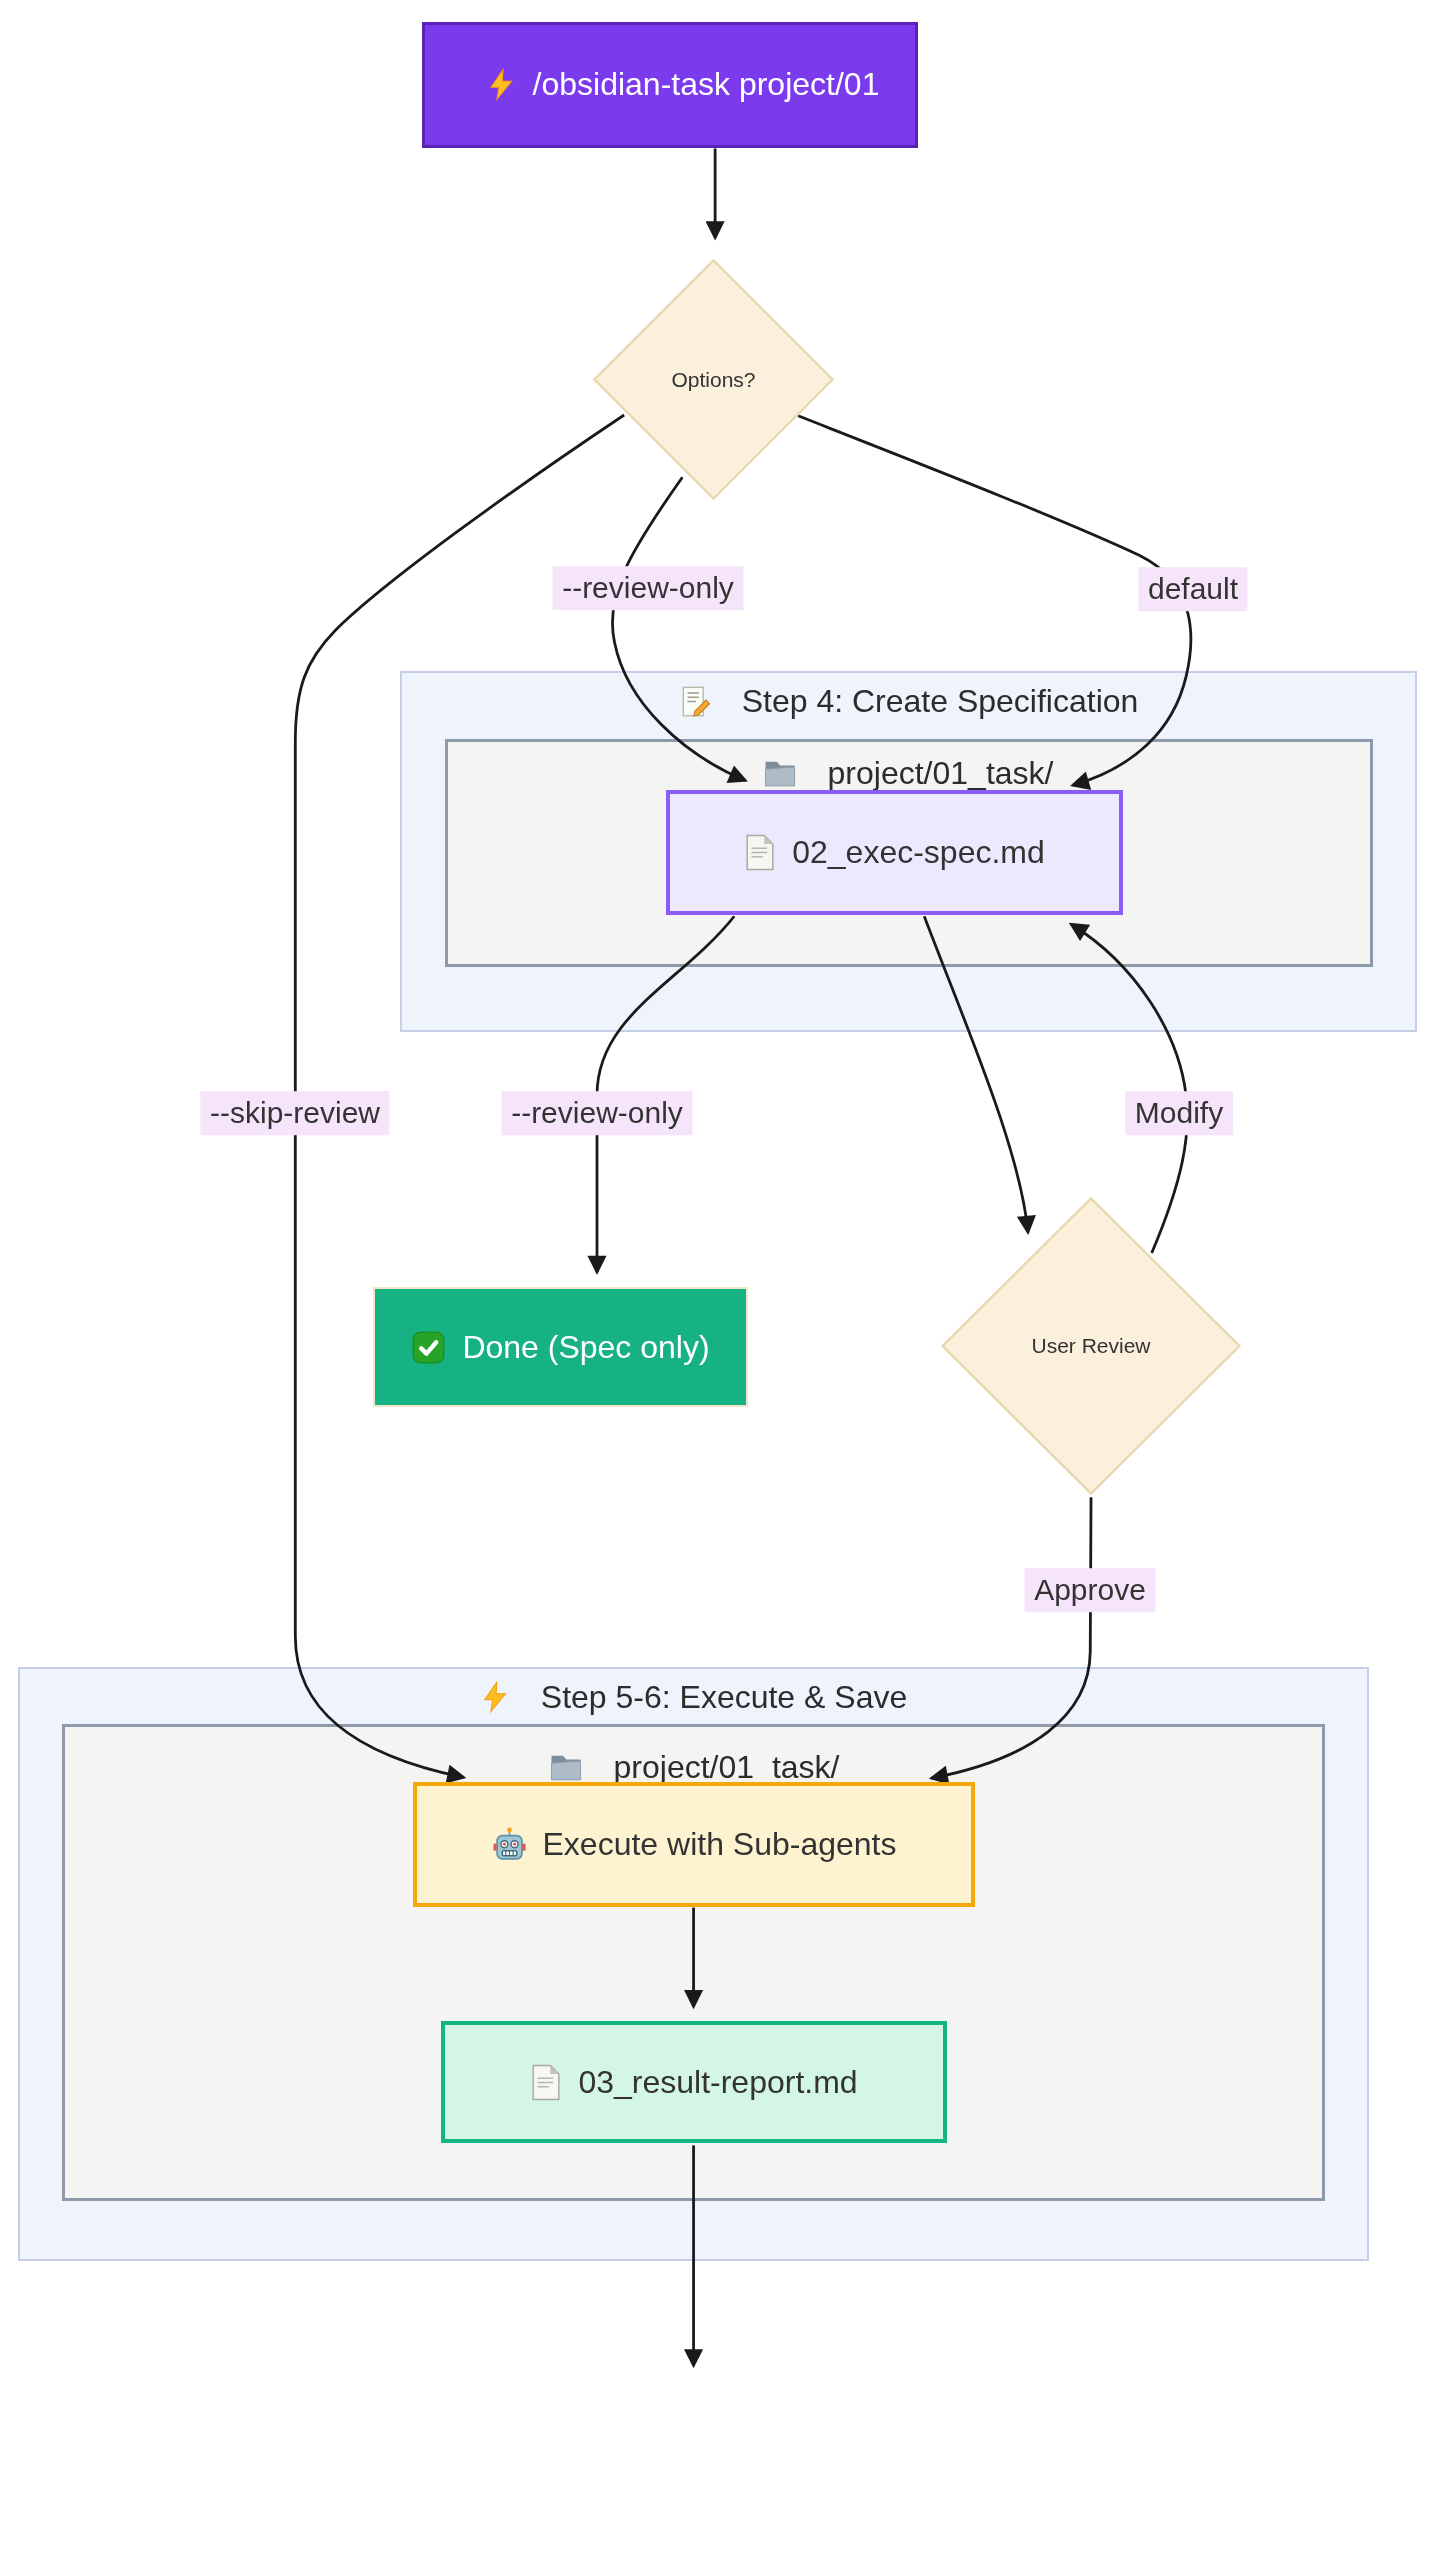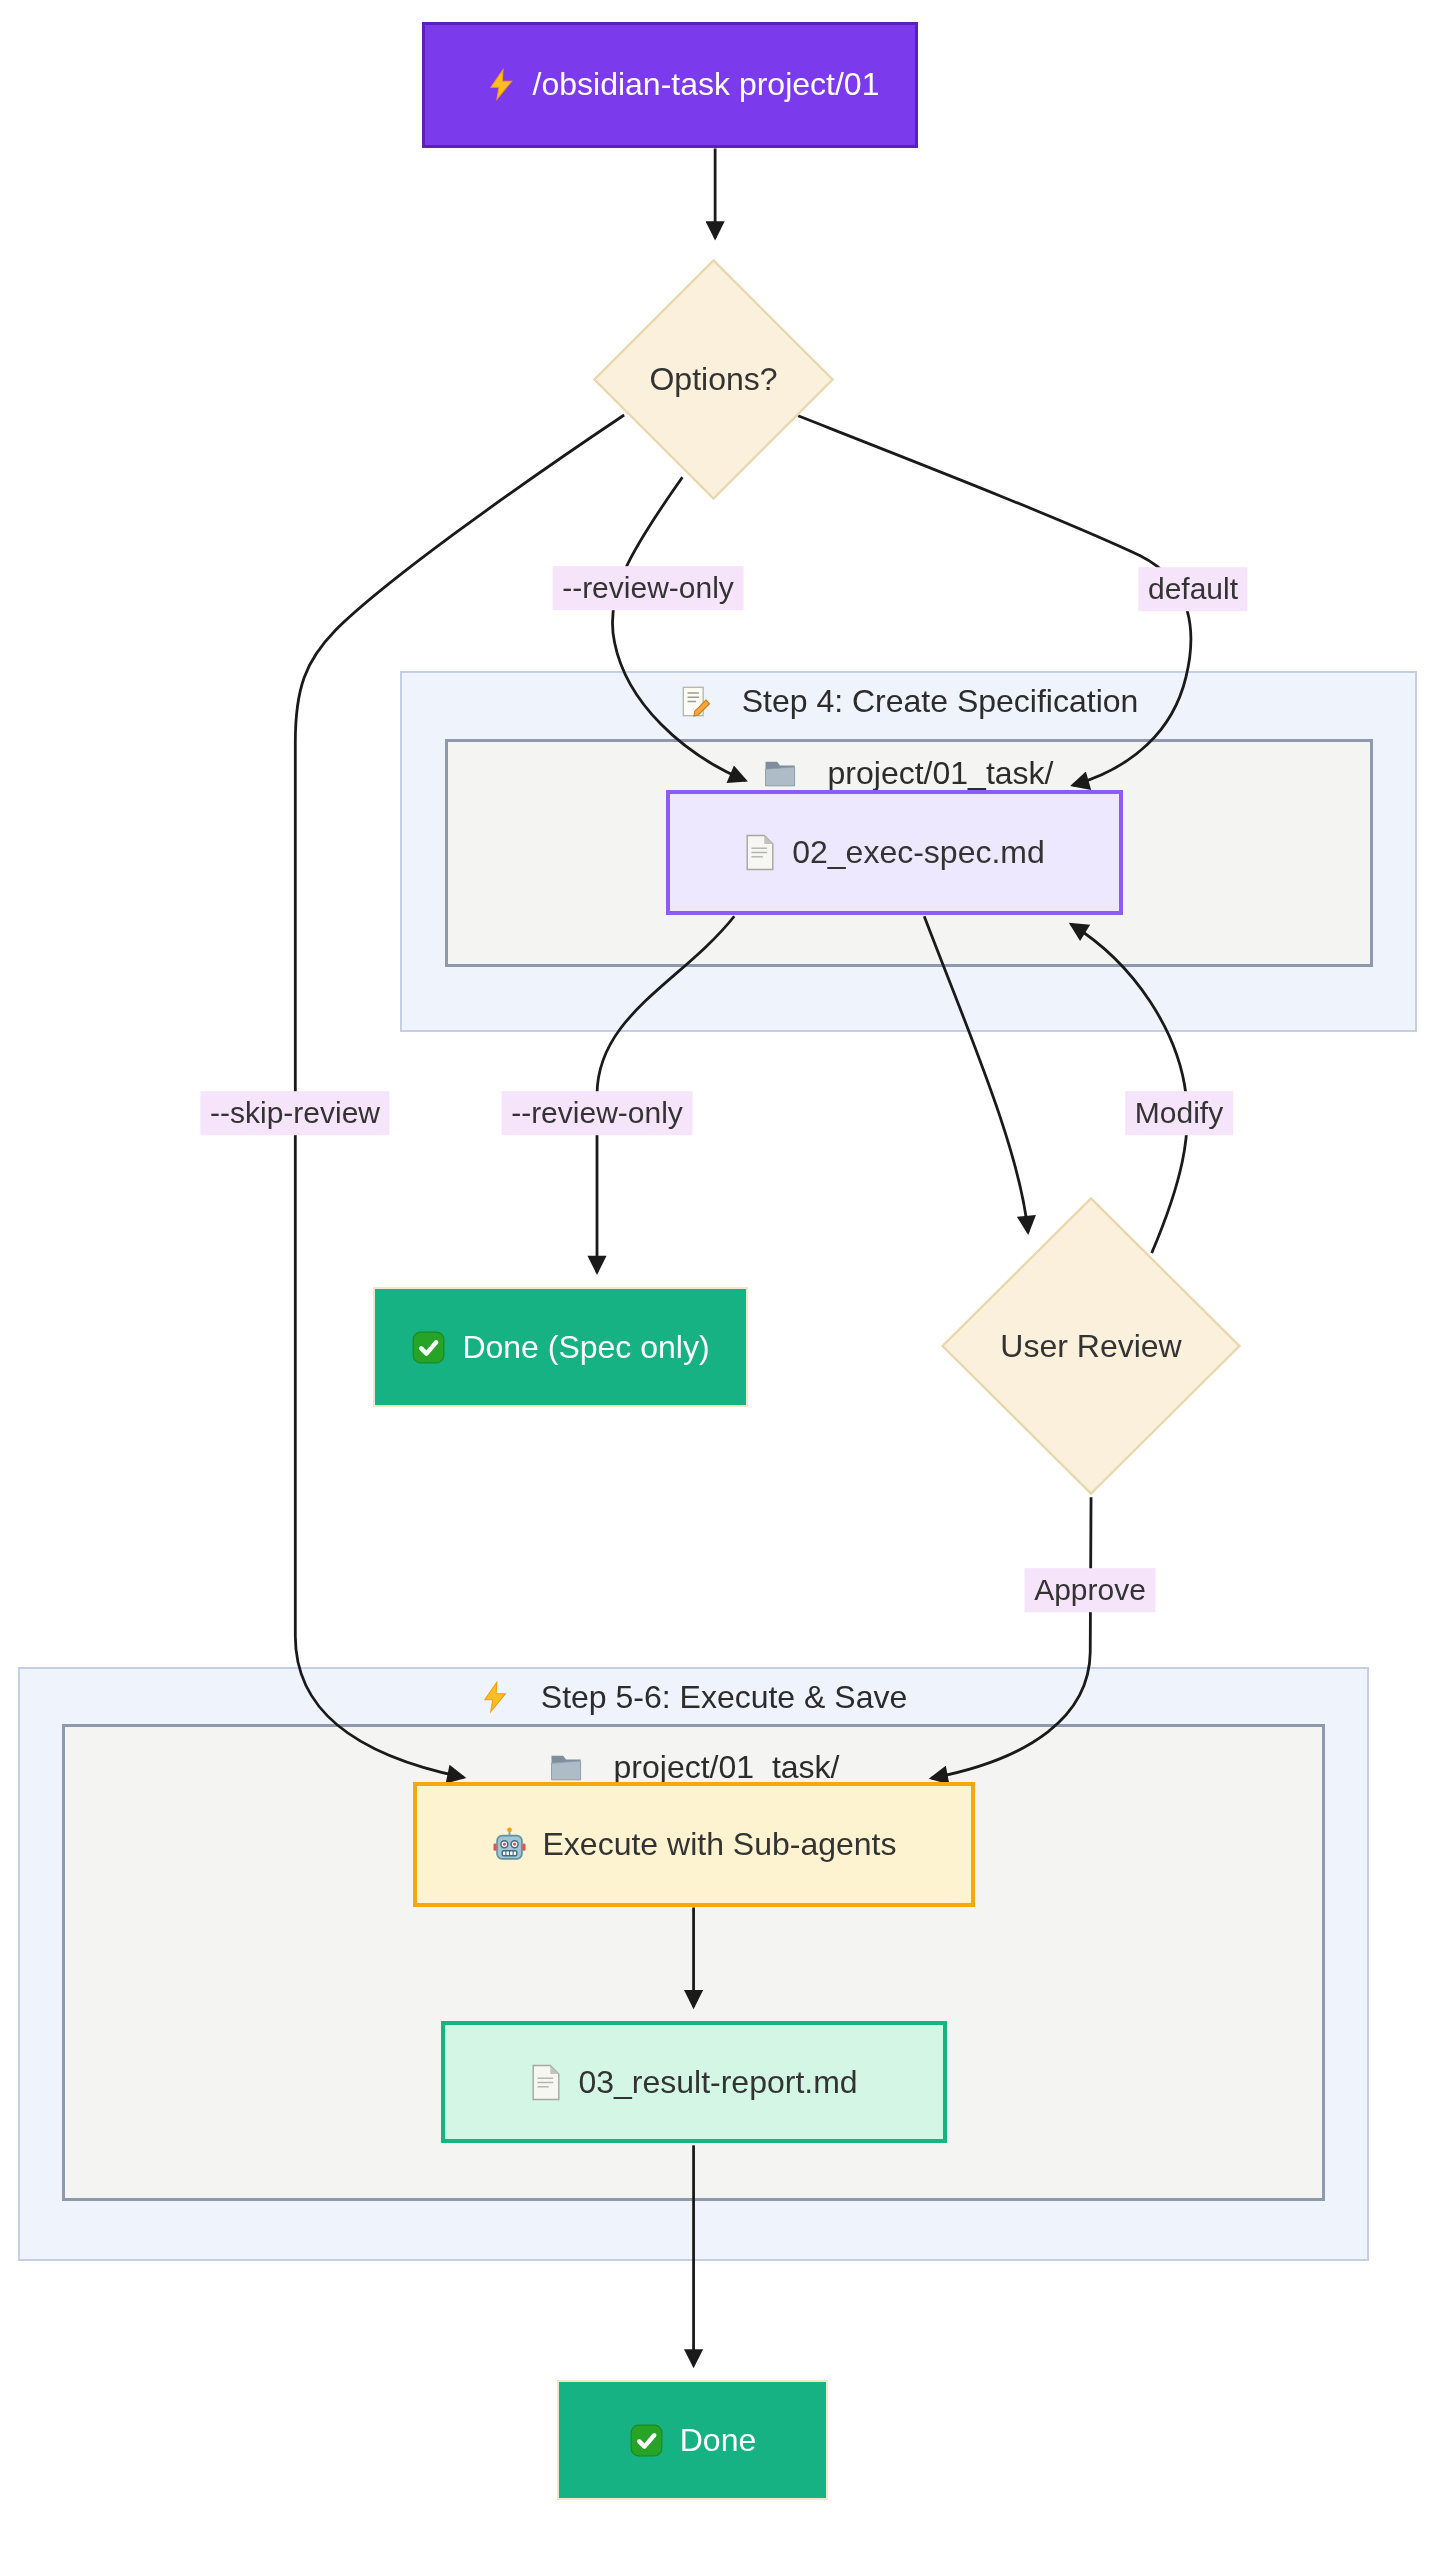--- a/index.html
+++ b/index.html
@@ -33,21 +33,21 @@
     gap:16px;font-size:32px;white-space:nowrap;text-align:center;}
   .node.start{background:var(--start-fill);border:3.2px solid var(--start-border);color:var(--start-text);}
   .node.spec{background:var(--spec-fill);border:4.8px solid var(--spec-border);color:var(--node-text);}
   .node.green{background:var(--green-fill);border:2.4px solid var(--green-border);color:var(--green-text);}
   .node.execute{background:var(--execute-fill);border:4.8px solid var(--execute-border);color:var(--node-text);}
   .node.report{background:var(--report-fill);border:4px solid var(--report-border);color:var(--node-text);}
 
   .diamond{position:absolute;z-index:2;}
   .diamond svg{position:absolute;left:0;top:0;}
   .diamond .dlabel{position:absolute;left:0;top:0;width:100%;height:100%;
-    display:flex;align-items:center;justify-content:center;font-size:32px;color:var(--node-text);}
+    display:flex;align-items:center;justify-content:center;font-size:21px;color:var(--node-text);}
 
   .elabel{position:absolute;z-index:3;transform:translate(-50%,-50%);
     background:var(--label-bg);color:var(--label-text);font-size:30px;
     padding:4.8px 9.6px;white-space:nowrap;}
 
   .nicon{display:inline-flex;align-items:center;justify-content:center;flex:0 0 auto;}
   .nicon svg{display:block;}
 </style>
 </head>
 <body>
@@ -194,29 +194,20 @@
         <path d="M2 1 h12 l6 6 v18 h-18 z" fill="#f6f6f2" stroke="#a8a8a0" stroke-width="1"></path>
         <path d="M14 1 l6 6 h-6 z" fill="#c3c3bc"></path>
         <line x1="5" y1="10" x2="16" y2="10" stroke="#b4b4ac" stroke-width="1"></line>
         <line x1="5" y1="13" x2="16" y2="13" stroke="#b4b4ac" stroke-width="1"></line>
         <line x1="5" y1="16" x2="13" y2="16" stroke="#b4b4ac" stroke-width="1"></line>
       </svg>
     </span>
     <span>03_result-report.md</span>
   </div>
 
-  <div class="node green" style="left:557px;top:2380px;width:271px;height:120px;">
-    <span class="nicon">
-      <svg width="35" height="35" viewBox="0 0 24 24">
-        <rect x="1.5" y="1.5" width="21" height="21" rx="5" fill="#27a327" stroke="#1d8a1d" stroke-width="0.8"></rect>
-        <path d="M7 12.6 L10.6 16.2 L17.3 8.4" stroke="#ffffff" stroke-width="3" fill="none" stroke-linecap="round" stroke-linejoin="round"></path>
-      </svg>
-    </span>
-    <span>Done</span>
-  </div>
 
   <div class="elabel" style="left:648px;top:588px;">--review-only</div>
   <div class="elabel" style="left:1193px;top:589px;">default</div>
   <div class="elabel" style="left:295px;top:1113px;">--skip-review</div>
   <div class="elabel" style="left:597px;top:1113px;">--review-only</div>
   <div class="elabel" style="left:1179px;top:1113px;">Modify</div>
   <div class="elabel" style="left:1090px;top:1590px;">Approve</div>
 
 </div>
 

